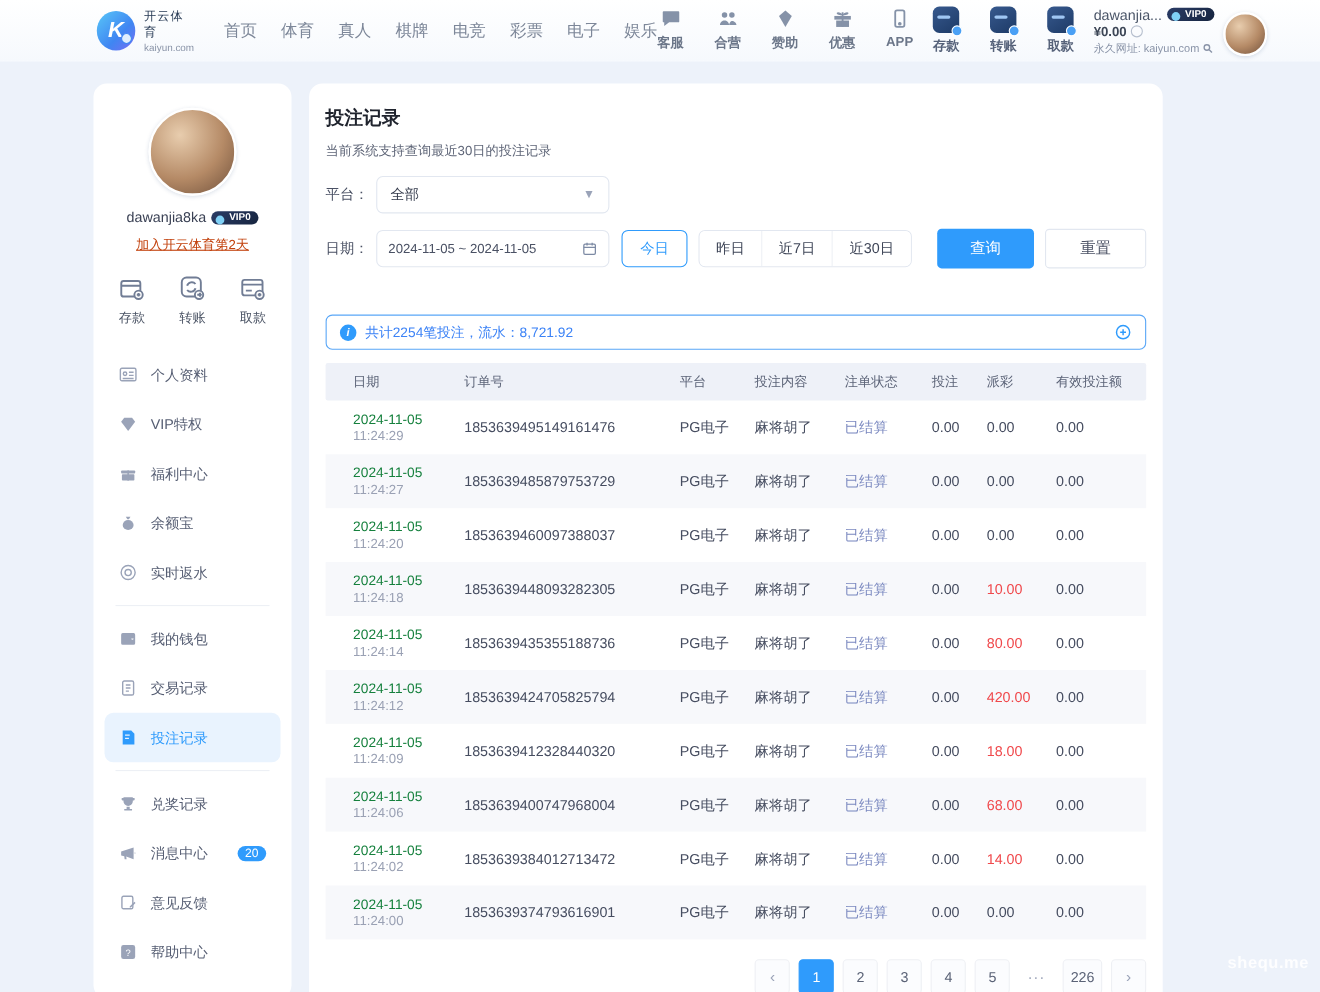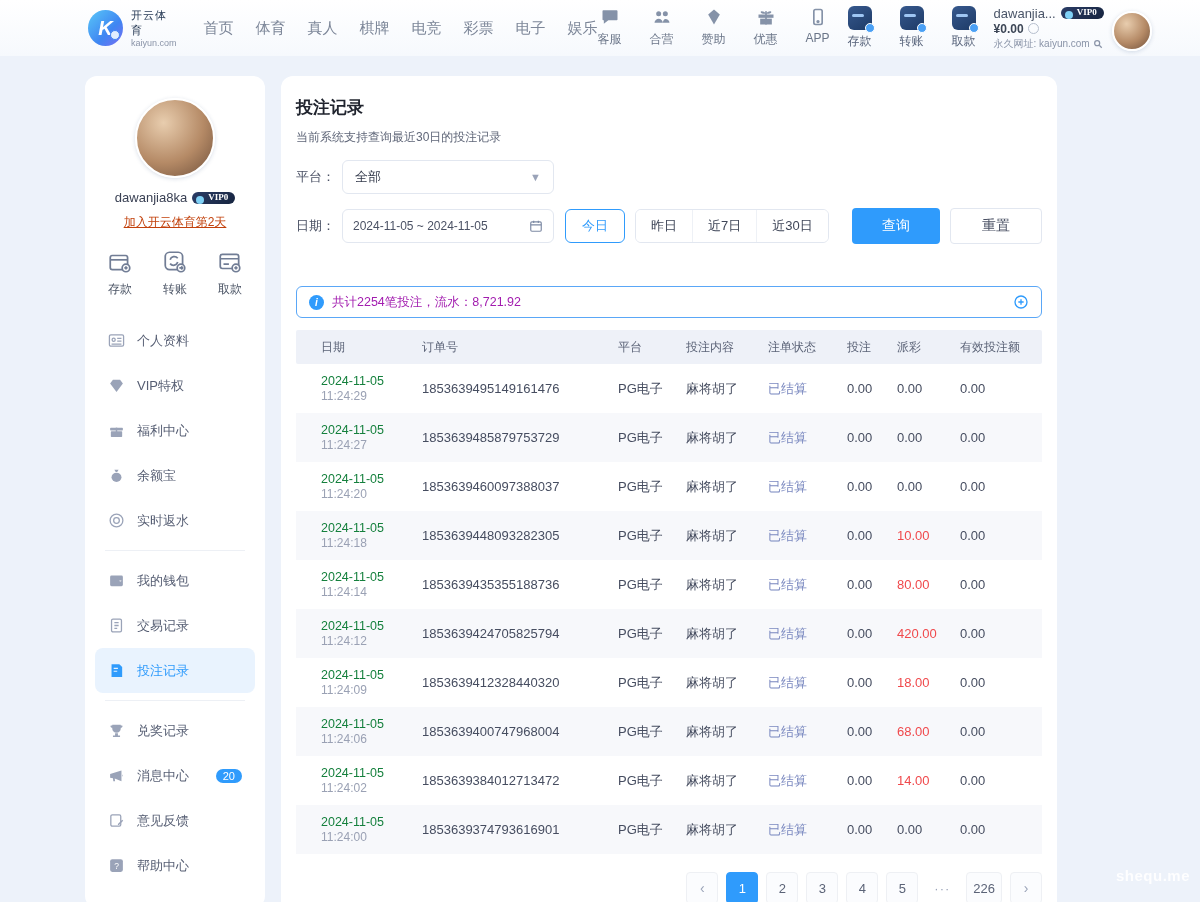--- a/index.html
+++ b/index.html
@@ -14,38 +14,38 @@
     background:linear-gradient(135deg,#59c7f8,#3f86f2 60%,#7a6cf3);
     color:#fff; font-weight:bold; font-size:20px; font-style:italic;
     display:flex; align-items:center; justify-content:center; position:relative; }
   .logo-ball { position:absolute; right:3px; bottom:6px; width:10px; height:10px; border-radius:50%;
     background:#dfeefe; border:1.5px solid #3f86f2; }
   .logo-text-cn { font-size:11px; font-weight:normal; color:#273a55; letter-spacing:1px; line-height:15px;}
   .logo-text-en { font-size:9px; color:#8a94a8; line-height:11px; }
   .nav { display:flex; gap:22px; margin-left:26px; }
   .nav-item { font-size:15px; color:#7d8799; cursor:pointer; white-space:nowrap; }
   .top-right { margin-left:auto; display:flex; align-items:flex-start; gap:18px; }
-  .ql-group { display:flex; gap:28px; }
+  .ql-group { display:flex; gap:28px;font-weight:bold; }
   .ql { display:flex; flex-direction:column; align-items:center; gap:3px; cursor:pointer; }
   .ql .ico { width:22px; height:22px; color:#8592a8; display:flex; align-items:center; justify-content:center; }
   .ql .lbl { font-size:12px; color:#6b7689; white-space:nowrap; }
   .wq { display:flex; flex-direction:column; align-items:center; gap:3px; cursor:pointer; }
   .wq .sq { width:24px; height:24px; border-radius:6px; position:relative;
     background:linear-gradient(145deg,#37598e,#1d3a66); }
   .wq .sq::after { content:""; position:absolute; left:4px; top:8px; width:12px; height:3px;
     background:#9fc6f3; border-radius:2px; }
   .wq .badge-dot { position:absolute; right:-3px; bottom:-3px; width:10px; height:10px;
     border-radius:50%; background:#4aa0f5; border:1.5px solid #fff; }
   .wq .lbl { font-size:12px; color:#56627a; }
   .userbox { display:flex; align-items:flex-end; gap:8px; }
   .user-col { display:flex; flex-direction:column; gap:1px; }
   .user-line1 { display:flex; align-items:center; gap:5px; }
   .user-name { font-size:13px; color:#4a5568; }
   .vip-badge { background:linear-gradient(135deg,#2a3c66,#16243f); color:#fff; font-size:9px;
-    font-weight:bold; border-radius:9px; padding:0 7px 2px 16px; position:relative; white-space:nowrap;font-family:Liberation Serif, serif;}
+    font-weight:bold; border-radius:9px; padding:0 7px 2px 16px; position:relative; white-space:nowrap;}
   .vip-badge::before { content:""; position:absolute; left:4px; top:4px; width:8px; height:8px;
     border-radius:50%; background:#7fd0f5; }
   .user-balance { font-size:12px; font-weight:bold; color:#3c4656; display:flex; align-items:center; gap:4px;}
   .refresh-ic { width:11px; height:11px; border:1.2px solid #b6bfce; border-radius:50%; display:inline-block;}
   .user-site { font-size:10px; color:#8a94a8; display:flex; align-items:center; gap:3px; }
   .avatar { border-radius:50%; background:radial-gradient(circle at 35% 30%,#e8cdae,#b58a66 55%,#6e4f3a);
     border:2px solid #fff; box-shadow:0 1px 4px rgba(40,70,120,.18); }
   .avatar.small { width:40px; height:40px; }
 
   
@@ -93,21 +93,21 @@
   .spacer { flex:1; }
   .btn-search { width:88px; height:36px; background:#2f9bfc; color:#fff; border:none; border-radius:4px;
     font-size:14px; cursor:pointer; }
   .btn-reset { width:92px; height:36px; background:#fff; color:#4a5164; border:1px solid #e2e7f0;
     border-radius:4px; font-size:14px; margin-left:10px; cursor:pointer; }
 
   .summary { margin-top:42px; height:32px; border:1px solid #5aa7f7; border-radius:6px; display:flex;
     align-items:center; padding:0 12px; background:#fff; }
   .info-ic { width:15px; height:15px; border-radius:50%; background:#2f9bfc; color:#fff; font-size:10px;
     font-weight:bold; display:flex; align-items:center; justify-content:center; flex:none; font-style:italic;}
-  .summary .txt { margin-left:8px; font-size:12.5px; color:#a21caf; }
+  .summary .txt { margin-left:8px; font-size:12.5px; color:#3b82f6; }
   .expand-ic { margin-left:auto; width:16px; height:16px; color:#2f9bfc; cursor:pointer; }
 
   .table { margin-top:12px; }
   .thead, .trow { display:grid; grid-template-columns:101px 196px 68px 82px 79px 50px 63px 1fr;
     padding-left:25px; align-items:center; }
   .thead { height:34px; background:#eef1f8; border-radius:2px; font-size:12px; color:#5b6377; }
   .trow { height:49px; font-size:13px; color:#464d60; }
   .trow.alt { background:#f7f8fb; }
   .dcell .d { display:block; font-size:12.5px; color:#15803d; line-height:16px; }
   .dcell .t { display:block; font-size:12px; color:#9aa1b4; line-height:15px; }

